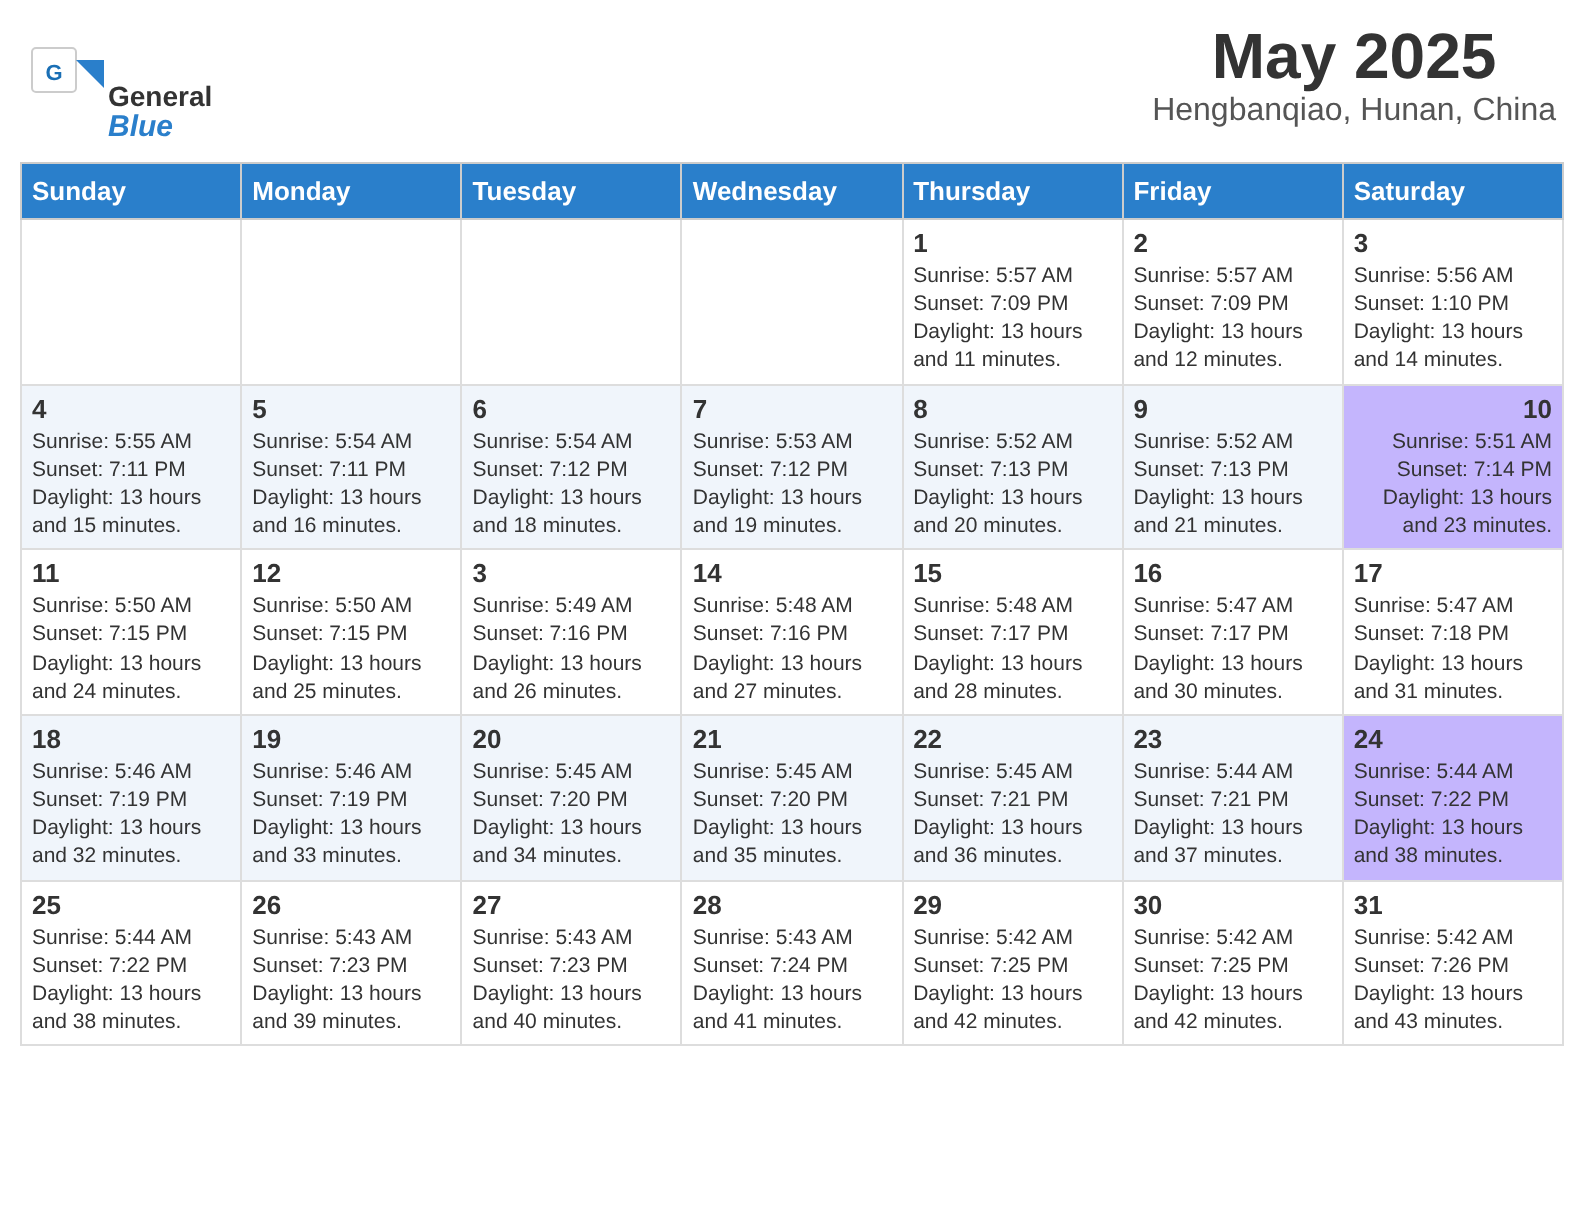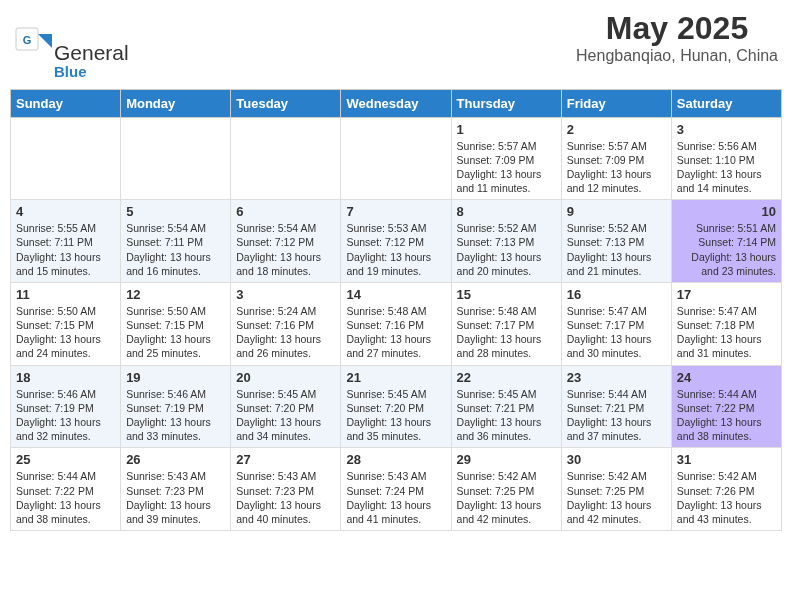--- a/index.html
+++ b/index.html
@@ -80,24 +80,24 @@
 
 <div class="header-section">
   <div class="logo">
     <div class="logo-img">
       <svg width="38" height="38" viewBox="0 0 38 38">
         <rect x="2" y="2" width="22" height="22" rx="2" fill="#fff" stroke="#ccc" stroke-width="1"></rect>
         <text x="13" y="18" font-size="11" font-weight="bold" fill="#1a6fb5" text-anchor="middle" font-family="Arial">G</text>
         <polygon points="24,8 38,8 38,22" fill="#2a7fcb"></polygon>
       </svg>
       <div>
-        <div style="font-size:21px; font-weight:normal; color:#333; line-height:1.1;margin-top:31px;">
+        <div style="font-size:14px; font-weight:bold; color:#333; line-height:1.1;margin-top:31px;">
           <span style="color:#333;">General</span>
         </div>
-        <div style="font-size:15px; font-weight:bold; color:#2a7fcb; line-height:1.1;">Blue</div>
+        <div style="font-size:15px; font-weight:bold; color:#2a7fcb; line-height:1.1;font-style:italic;">Blue</div>
       </div>
     </div>
   </div>
   <div class="title-section">
     <div class="main-title">May 2025</div>
     <div class="subtitle">Hengbanqiao, Hunan, China</div>
   </div>
 </div>
 
 <table>
@@ -189,21 +189,21 @@
 Daylight: 13 hours and 24 minutes.</div>
         </td>
         <td style="background-color: rgb(255, 255, 255);">
           <span class="day-num">12</span>
           <div style="white-space: pre-line; font-size: 10.5px; line-height: 1.35;">Sunrise: 5:50 AM
 Sunset: 7:15 PM
 Daylight: 13 hours and 25 minutes.</div>
         </td>
         <td style="background-color: rgb(255, 255, 255);">
           <span class="day-num">3</span>
-          <div style="white-space: pre-line; font-size: 10.5px; line-height: 1.35;">Sunrise: 5:24 AM
+          <div style="white-space: pre-line; font-size: 10.5px; line-height: 1.35;">Sunrise: 5:49 AM
 Sunset: 7:16 PM
 Daylight: 13 hours and 26 minutes.</div>
         </td>
         <td style="background-color: rgb(255, 255, 255);">
           <span class="day-num">14</span>
           <div style="white-space: pre-line; font-size: 10.5px; line-height: 1.35;">Sunrise: 5:48 AM
 Sunset: 7:16 PM
 Daylight: 13 hours and 27 minutes.</div>
         </td>
         <td style="background-color: rgb(255, 255, 255);">

